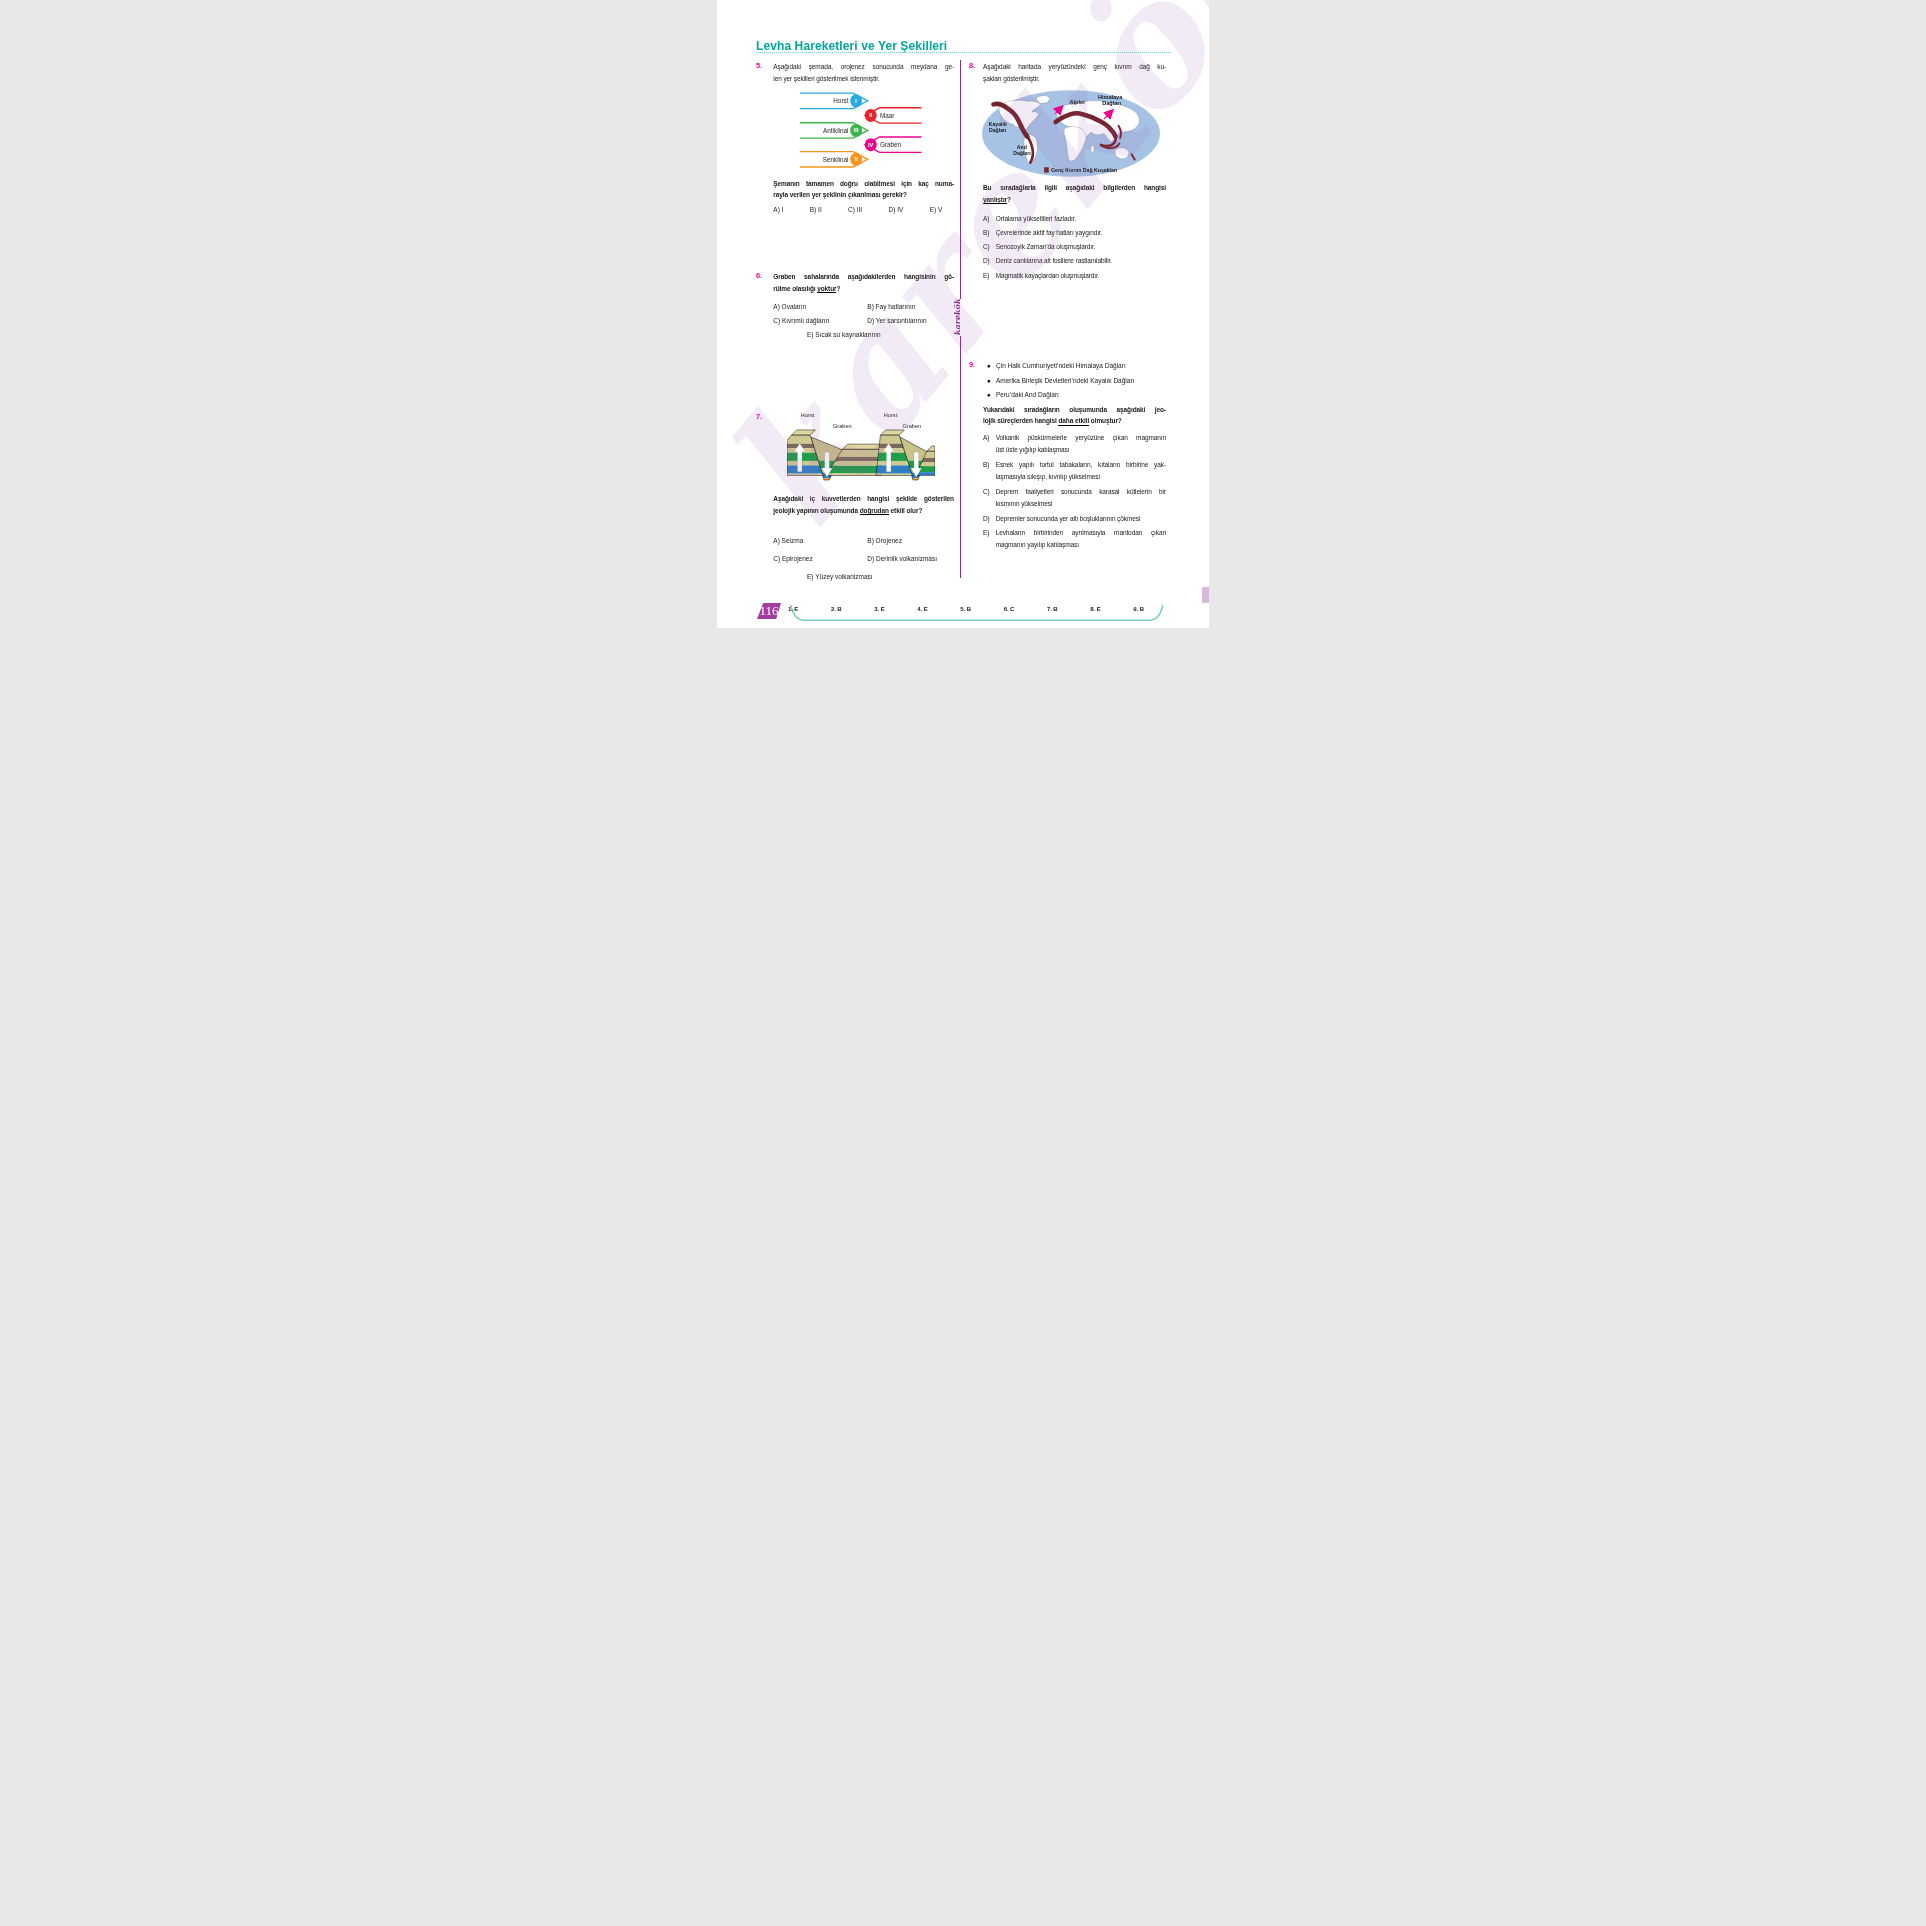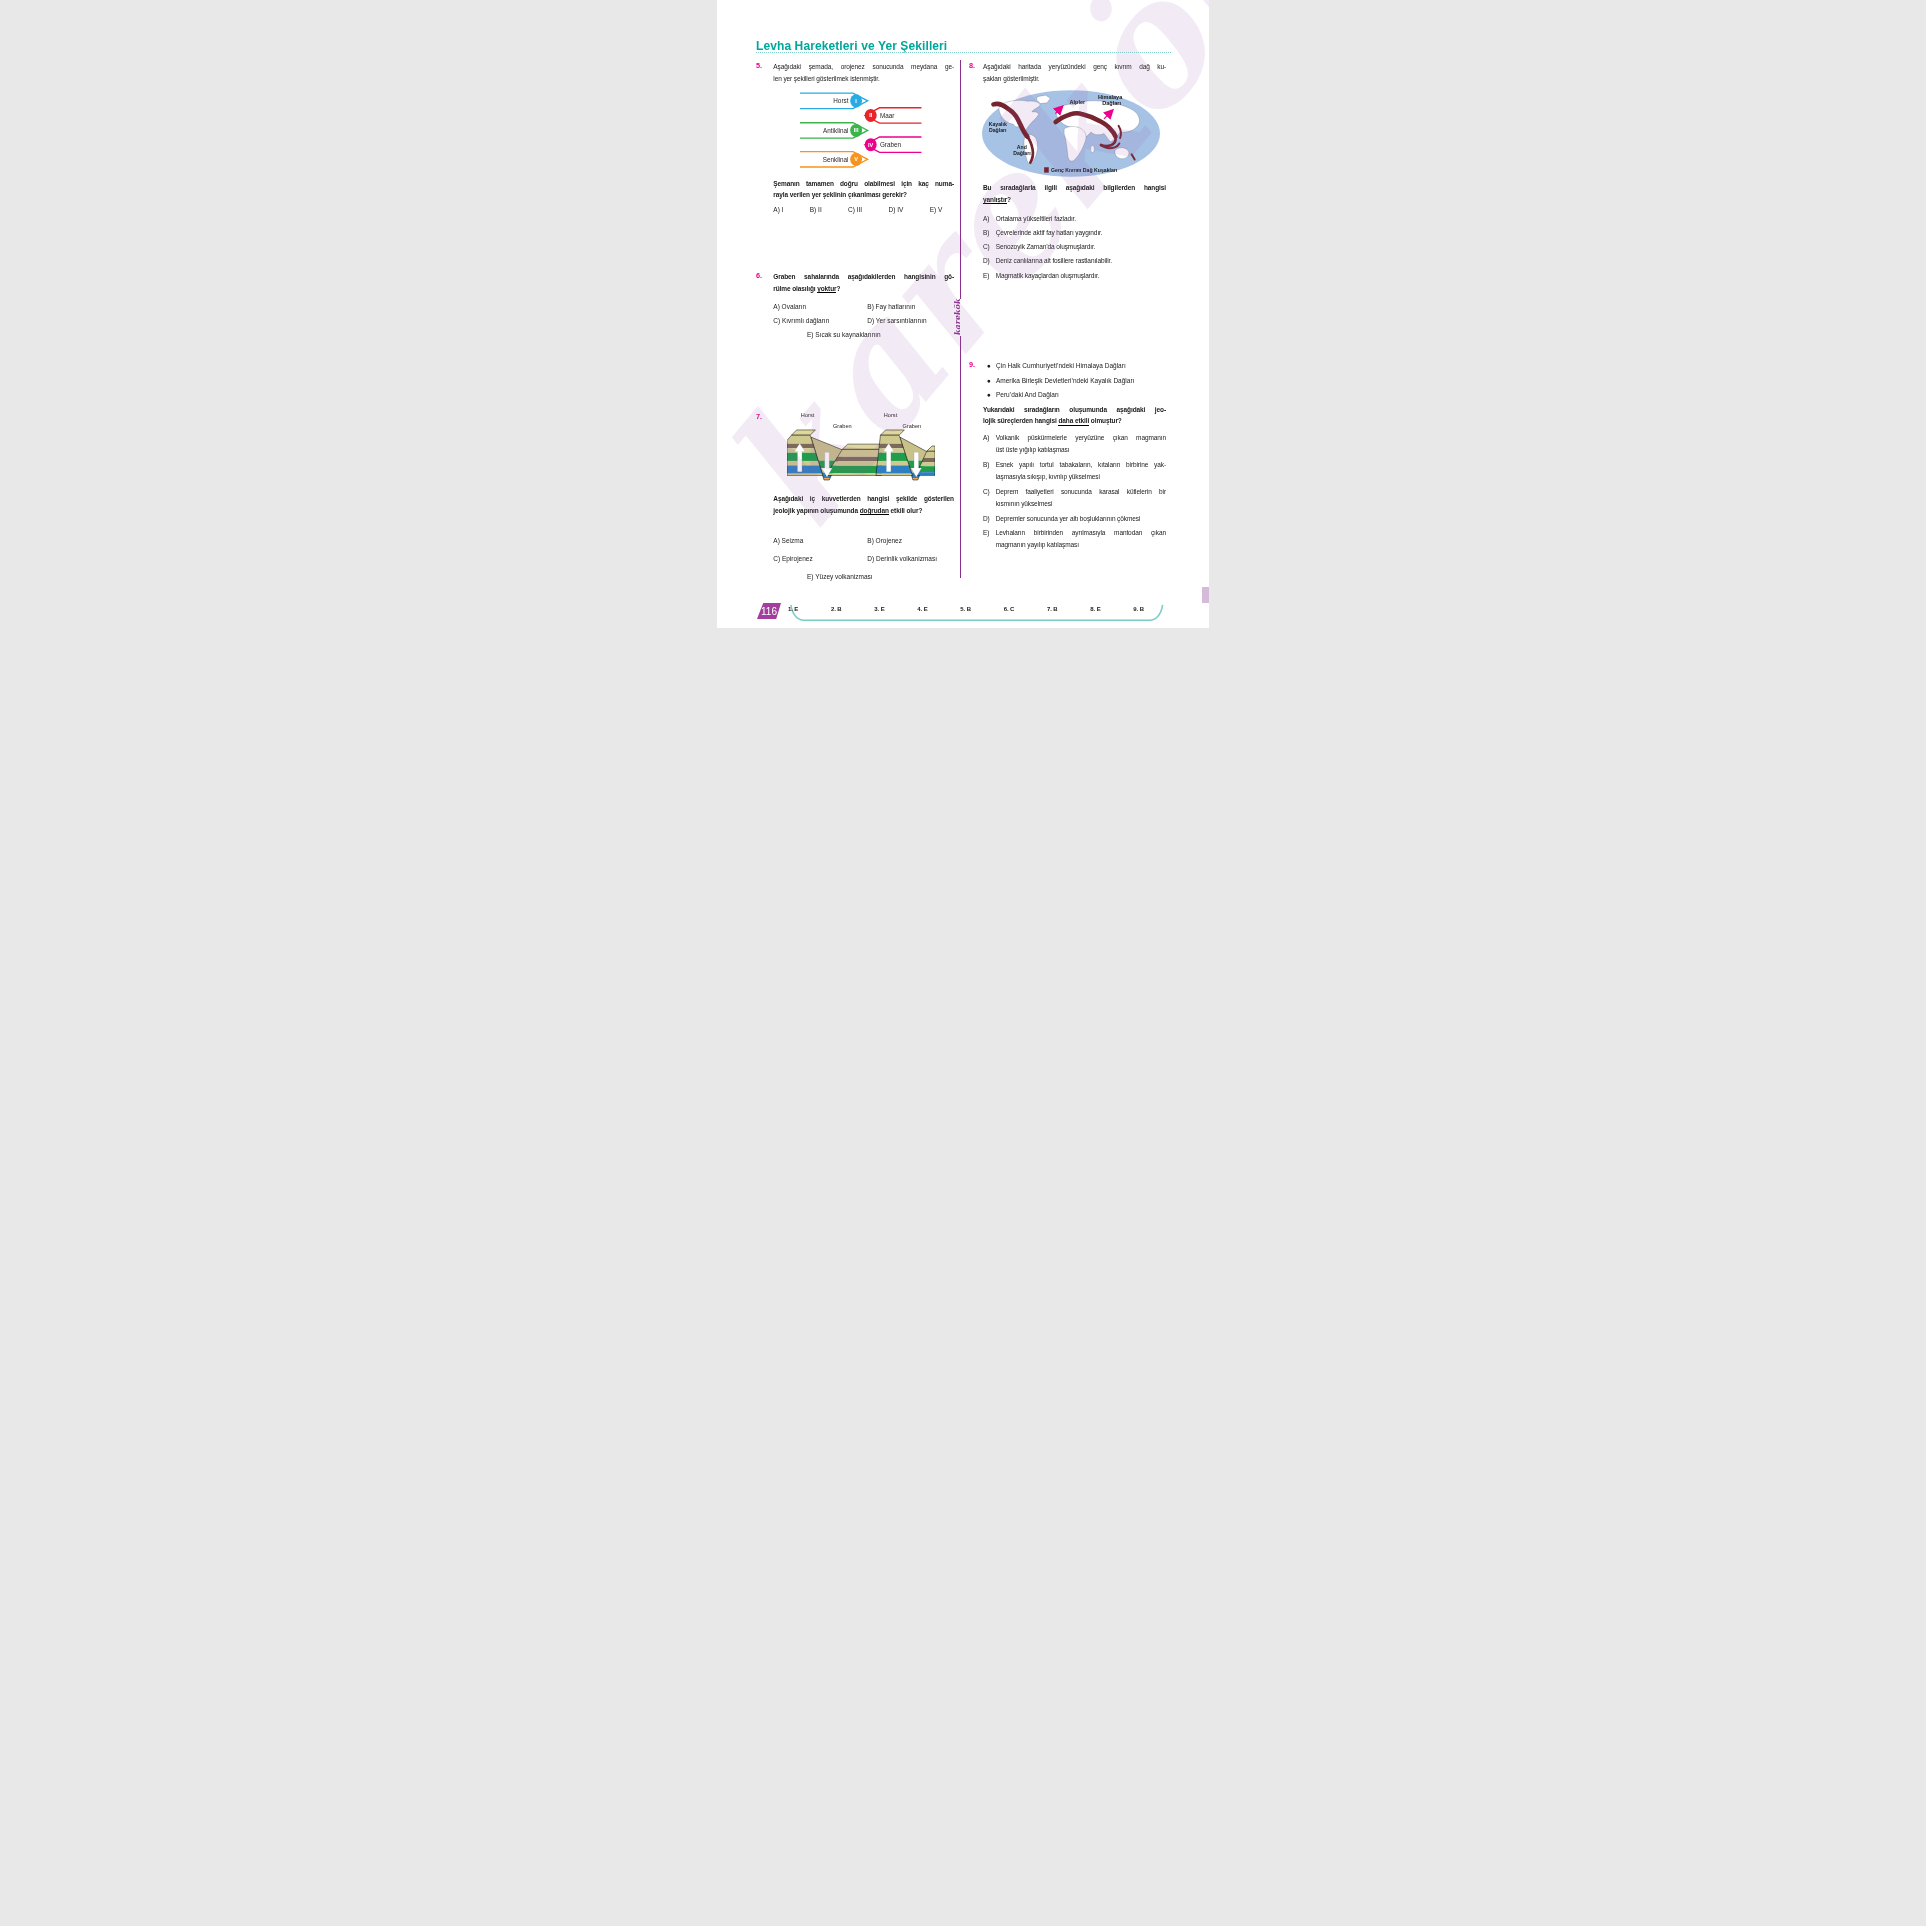--- a/index.html
+++ b/index.html
@@ -39,21 +39,21 @@
      writing-mode:vertical-rl;transform:rotate(180deg);text-align:center;
      font-family:"DejaVu Serif",serif;font-style:italic;font-weight:bold;font-size:8px;color:#8b2f8f;}
   
   .wm{position:absolute;left:-62px;top:146px;width:655px;text-align:center;
       font-family:"DejaVu Serif",serif;font-style:italic;font-weight:bold;
       font-size:166px;color:#9b59a8;opacity:.12;transform:rotate(-50deg);
       transform-origin:50% 50%;pointer-events:none;z-index:40;}
   
   .pagetab{position:absolute;left:40px;top:603px;width:24px;height:16px;background:#a23f9e;
      clip-path:polygon(26% 0%,100% 0%,80% 100%,0% 100%);display:flex;align-items:center;justify-content:center;}
-  .pagetab span{color:#fff;font-family:Liberation Sans, sans-serif;font-size:10px;}
+  .pagetab span{color:#fff;font-family:Liberation Serif, serif;font-size:13px;}
   .answers{position:absolute;left:71px;top:606px;width:356px;display:flex;justify-content:space-between;
      font-size:6px;font-weight:bold;letter-spacing:-0.1px;}
   .tealline{position:absolute;left:58px;top:604px;}
   .sidetab{position:absolute;left:485px;top:587px;width:6.5px;height:16px;background:#d5bad9;}
   svg text{font-family:"Liberation Sans",sans-serif;}
 </style>
 </head>
 <body>
 
 <div id="page">

